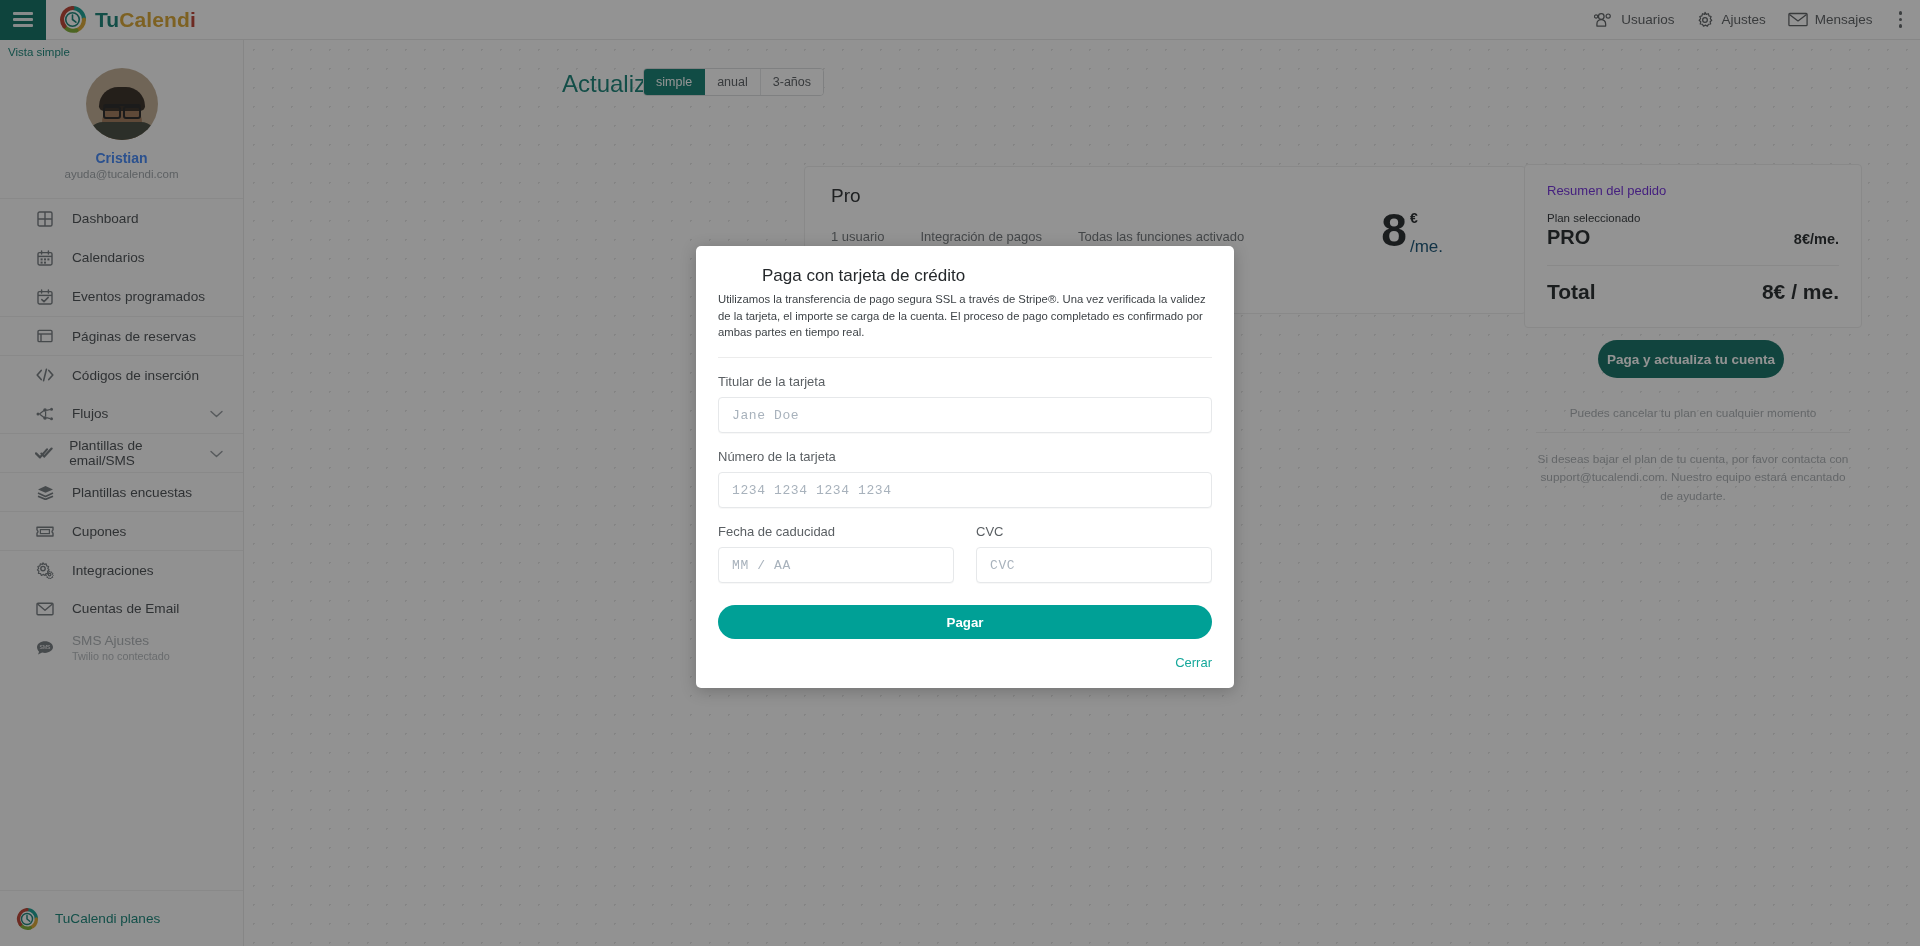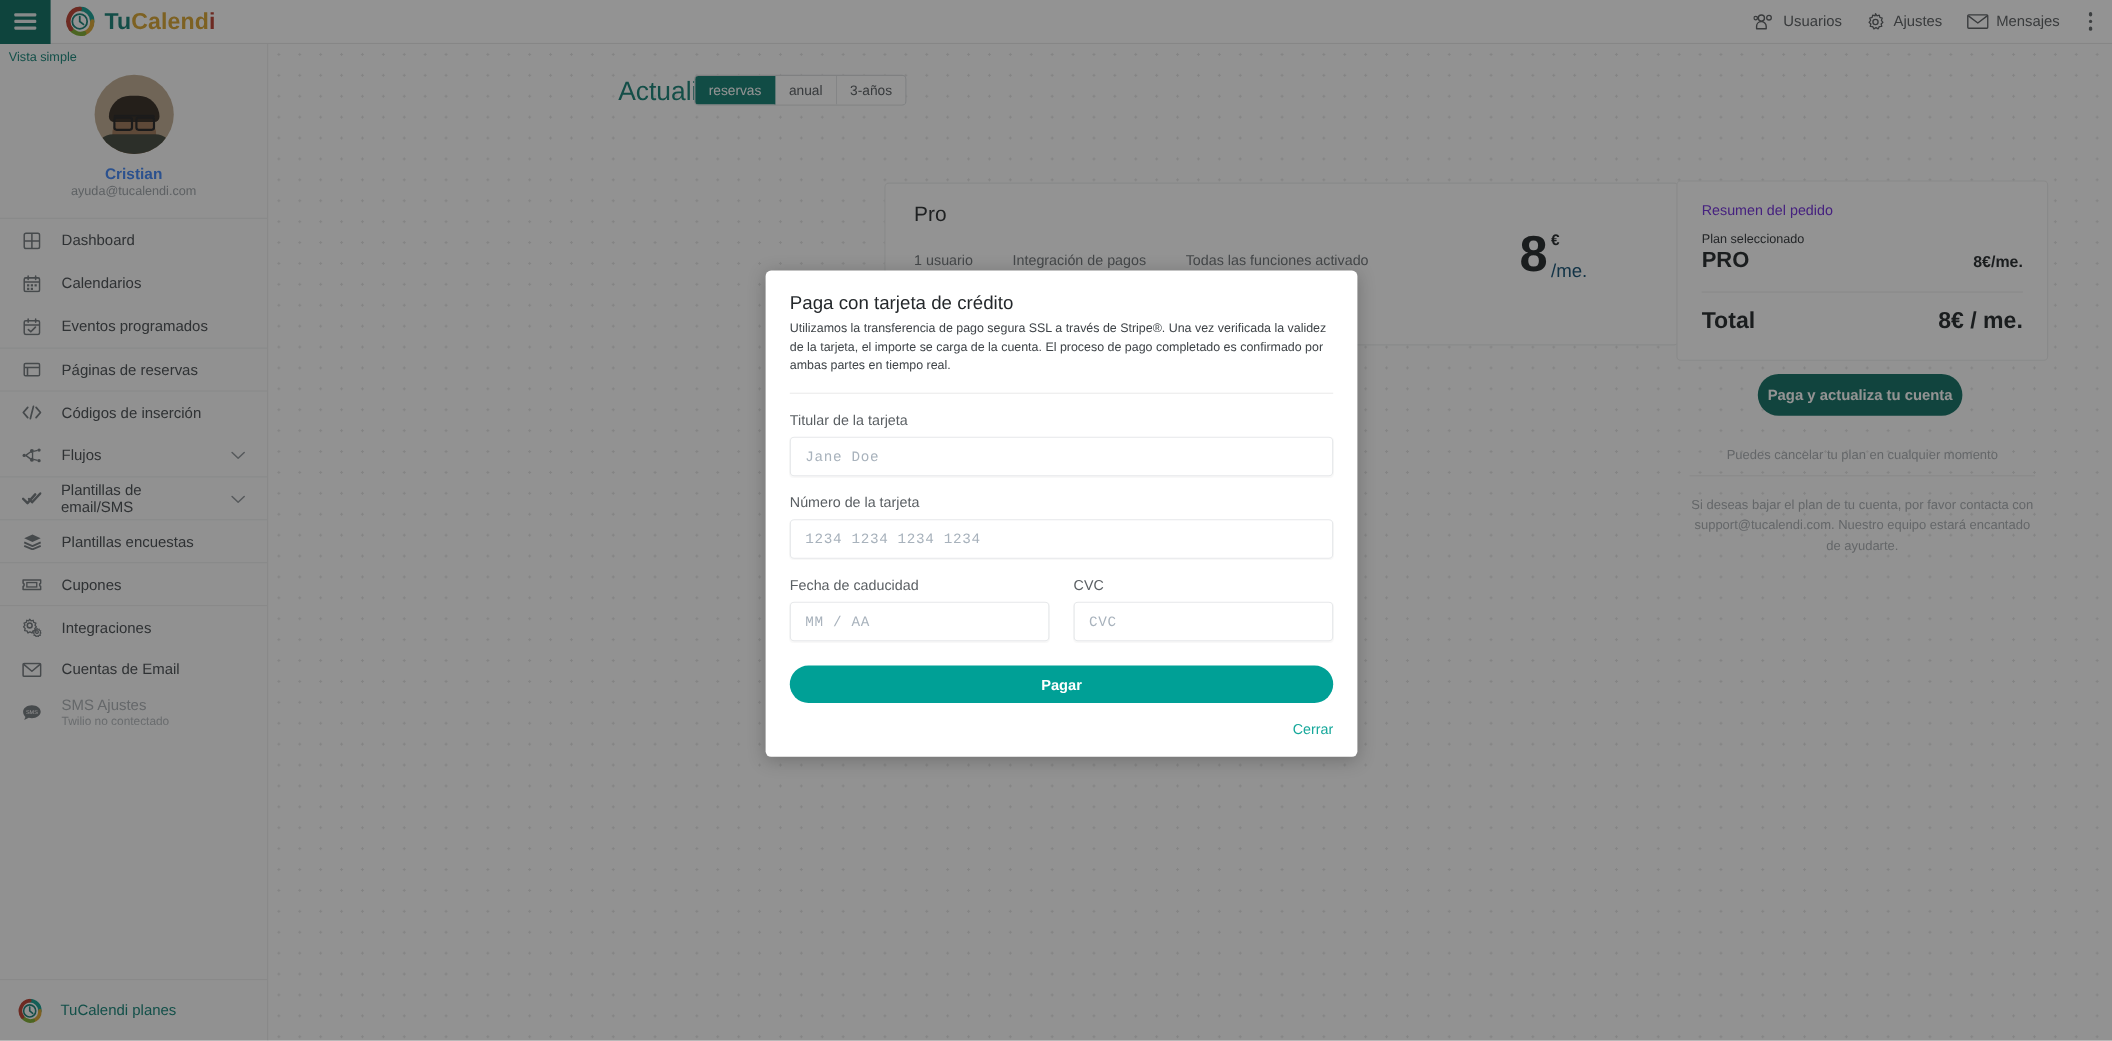--- a/index.html
+++ b/index.html
@@ -92,21 +92,21 @@
   .avatar .shirt {
     position: absolute; left: 50%; bottom: -4px; transform: translateX(-50%);
     width: 70px; height: 22px; border-radius: 16px 16px 0 0; background: #3e4338;
   }
   .profile-name { font-size: 14px; font-weight: 700; color: #3b82f6; }
   .profile-mail { font-size: 11.5px; color: #9aa0a5; margin-top: 2px; }
 
   .nav { border-top: 1px solid #eceded; }
   .nav-item {
     display: flex; align-items: center; gap: 16px; height: 39px;
-    padding: 0 0 0 18px; color: #43484c; font-size: 13.6px; cursor: pointer;
+    padding: 0 0 0 34px; color: #43484c; font-size: 13.6px; cursor: pointer;
   }
   .nav-item.sep { border-top: 1px solid #eceded; }
   .nav-item .ico { width: 22px; display: flex; justify-content: center; align-items: center; color: #6f757a; }
   .nav-item .ico svg { display: block; }
   .nav-item .chev { margin-left: auto; margin-right: 20px; color: #8d9398; }
   .nav-item.disabled .label { color: #a9aeb2; }
   .nav-sub { font-size: 10.8px; color: #b0b5b9; margin-top: 1px; }
   .nav-stack { display: flex; flex-direction: column; line-height: 1.15; }
 
   .sidebar-footer {
@@ -189,21 +189,21 @@
   }
 
   
   .modal {
     position: absolute; z-index: 60;
     left: 696px; top: 246px; width: 538px;
     background: #ffffff; border-radius: 5px;
     box-shadow: 0 3px 16px rgba(0,0,0,0.22);
     padding: 20px 22px 18px;
   }
-  .modal-title { font-size: 17px; color: #24282b; font-weight: 400; }
+  .modal-title { font-size: 17px; color: #24282b; font-weight: 400; margin-left: 44px; }
   .modal-desc {
     font-size: 11.3px; color: #3e4347; line-height: 1.48; margin-top: 5px;
   }
   .modal-hr { border-top: 1px solid #ececec; margin: 16px 0 0; }
 
   .field { margin-top: 16px; }
   .field-label { font-size: 13px; color: #5a5f63; margin-bottom: 8px; display: block; }
   .field-input {
     width: 100%; height: 36px; border: 1px solid #e6e8ea; border-radius: 4px;
     padding: 0 13px; font-size: 13px; color: #31363a;
@@ -464,21 +464,21 @@
         <path d="M20 13.5 V20 L25 24" fill="none" stroke="#0f7d71" stroke-width="2.6" stroke-linecap="round"></path>
       </svg>
       <span class="lbl">TuCalendi planes</span>
     </div>
   </div>
 
   <div class="main">
     <div class="page-title">Actualiza ahora</div>
 
     <div class="period-toggle">
-      <div class="period-btn active">reservas</div>
+      <div class="period-btn active">simple</div>
       <div class="period-btn">anual</div>
       <div class="period-btn">3-años</div>
     </div>
 
     <div class="plan-card">
       <div class="plan-title">Pro</div>
       <div class="plan-feats">
         <span>1 usuario</span>
         <span>Integración de pagos</span>
         <span>Todas las funciones activado</span>

